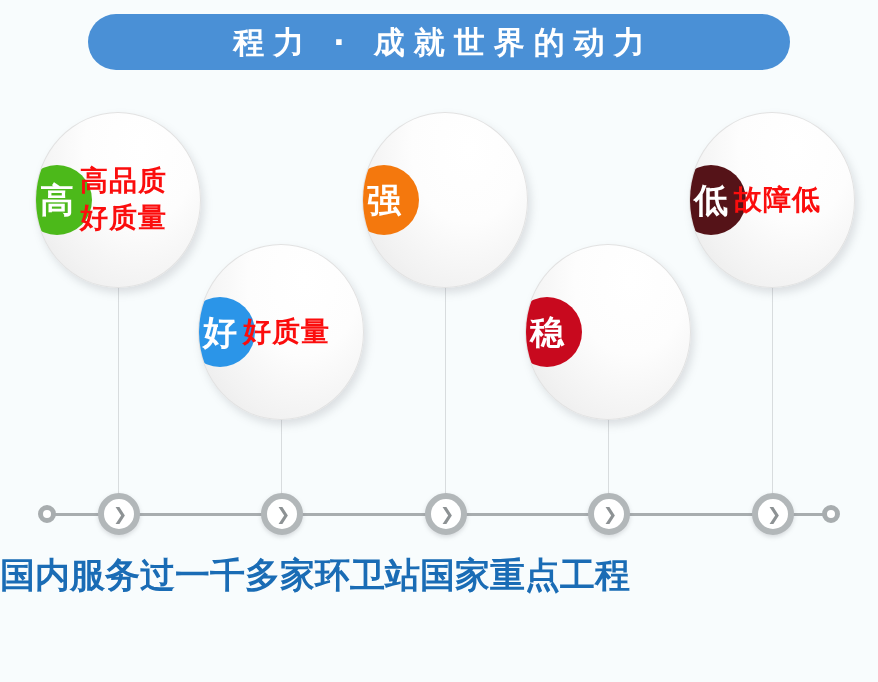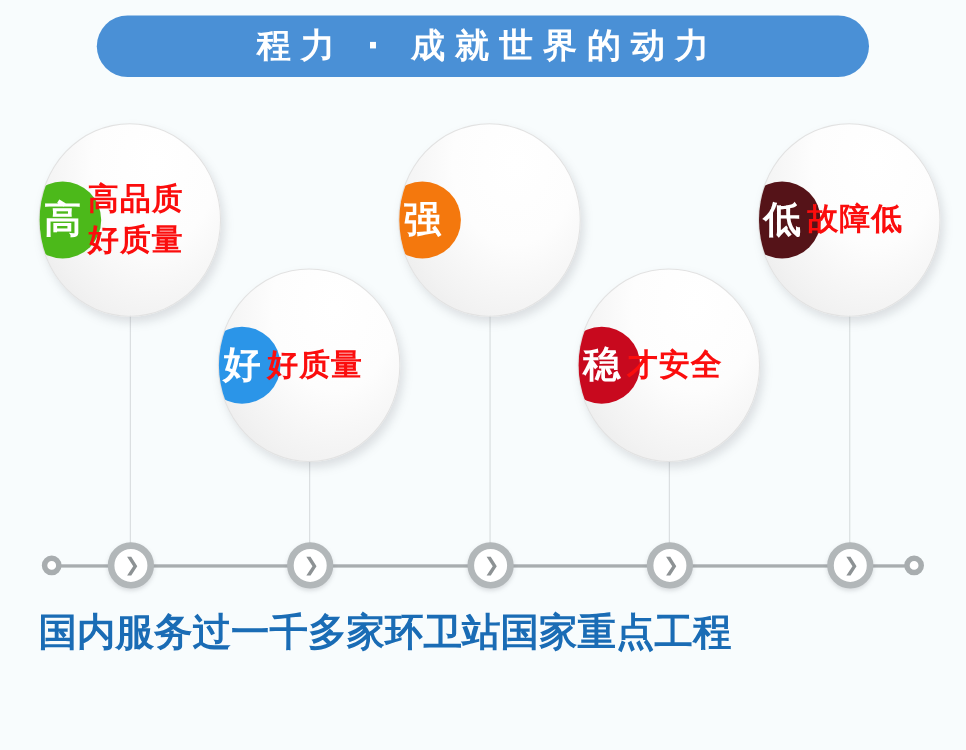--- a/index.html
+++ b/index.html
@@ -109,21 +109,20 @@
     line-height:1;
     font-weight:normal;
     transform:translateX(1px);
   }
 
   
   .footer{
     position:absolute;
     left:0; top:550px;
     width:700px;
-    text-align:center;
   }
   .footer .fl{
     color:#1a6cb5;
     font-size:35px;
     font-weight:bold;
     line-height:1.46;
     letter-spacing:0px;
     white-space:nowrap;
   }
 </style>
@@ -172,21 +171,20 @@
       </div>
     </div>
   </div>
 
   <div class="bubble" style="left:525px; top:244px;">
     <div class="inner">
       <div class="badge" style="background:#c8091e;">
         <span>稳</span>
       </div>
       <div class="lines">
-        <div class="ln">才安全</div>
       </div>
     </div>
   </div>
 
   <div class="bubble" style="left:689px; top:112px;">
     <div class="inner">
       <div class="badge" style="background:#551318;">
         <span>低</span>
       </div>
       <div class="lines">

